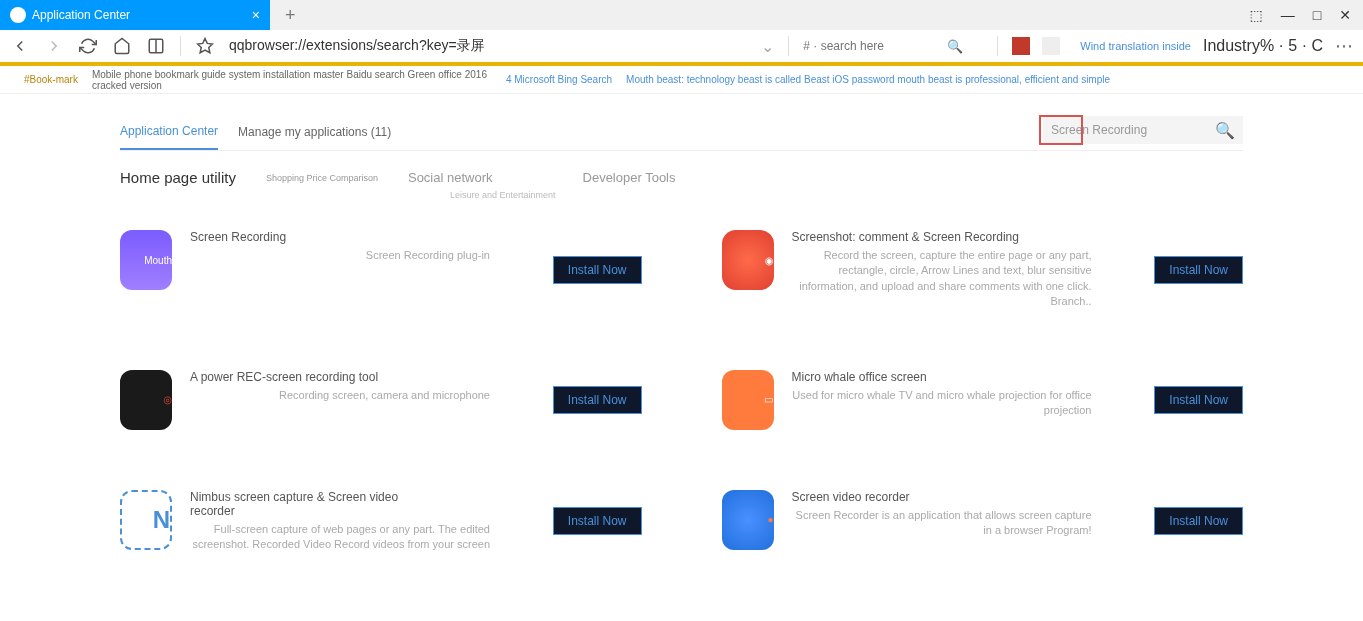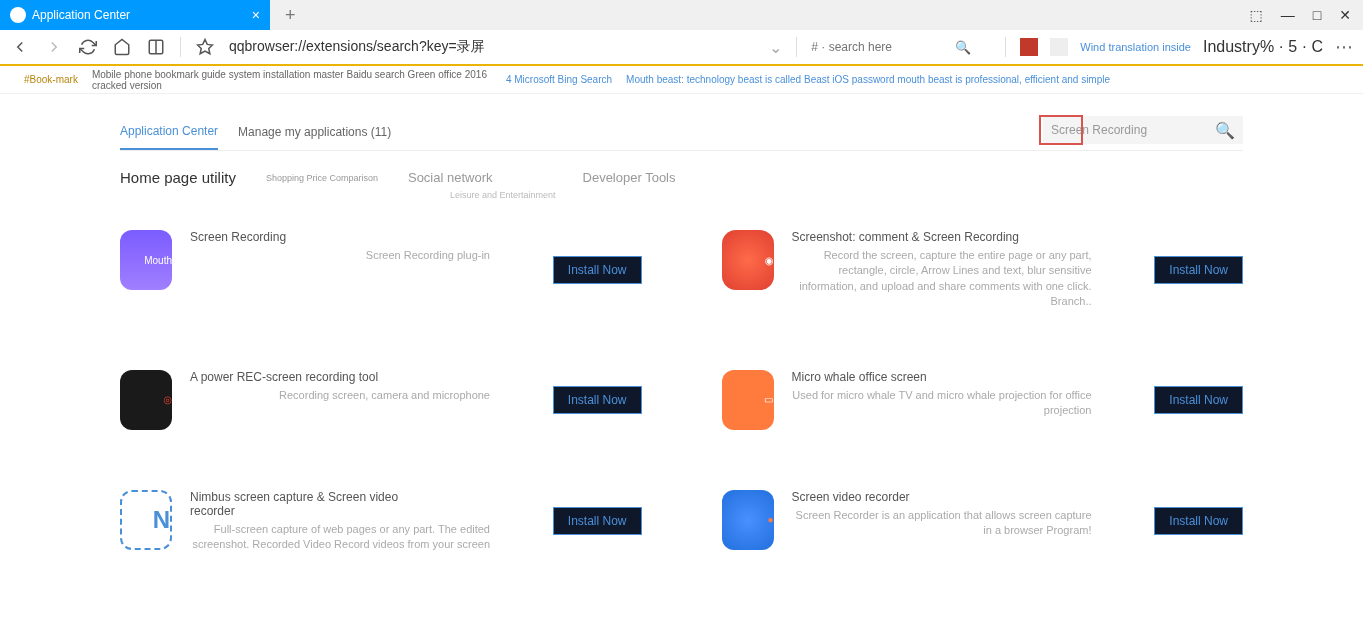--- a/index.html
+++ b/index.html
@@ -8,30 +8,30 @@
 
 .titlebar { height: 30px; background: #f0f0f0; display: flex; align-items: center; }
 .tab { height: 30px; background: #0099ff; color: #fff; display: flex; align-items: center; padding: 0 10px; width: 270px; position: relative; font-size: 12px; }
 .tab-icon { width: 16px; height: 16px; background: #fff; border-radius: 50%; margin-right: 6px; }
 .tab-close { position: absolute; right: 10px; font-size: 14px; cursor: pointer; }
 .new-tab { margin-left: 15px; font-size: 18px; color: #777; cursor: pointer; }
 .win-controls { margin-left: auto; display: flex; align-items: center; gap: 18px; padding-right: 12px; color: #333; }
 .win-controls span { cursor: pointer; font-size: 14px; }
 
 
-.navbar { height: 36px; display: flex; align-items: center; padding: 0 10px; gap: 14px; border-bottom: 2px solid #eab308; }
+.navbar { height: 36px; display: flex; align-items: center; padding: 0 10px; gap: 14px; border-bottom: 4px solid #eab308; }
 .nav-icon { width: 20px; height: 20px; display: flex; align-items: center; justify-content: center; cursor: pointer; color: #555; }
 .nav-icon svg { width: 18px; height: 18px; }
 .nav-icon.disabled { color: #bbb; }
 .url-area { flex: 1; display: flex; align-items: center; gap: 8px; }
 .url-input { border: none; outline: none; font-size: 14px; color: #333; width: 400px; }
 .search-bar { display: flex; align-items: center; gap: 4px; font-size: 13px; color: #999; width: 180px; }
 .right-nav { display: flex; align-items: center; gap: 12px; font-size: 13px; }
 .ext-icon { width: 18px; height: 18px; background: #c0392b; }
-.translation { color: #4a90d9; font-size: 11px; }
+.translation { color: #4a90d9; font-size: 11px; margin-left: 8px; }
 .industry { color: #333; font-size: 16px; }
 .more-icon { color: #666; font-size: 18px; cursor: pointer; }
 
 
 .bookmarkbar { height: 28px; display: flex; align-items: center; padding: 0 24px; gap: 14px; font-size: 10px; color: #666; border-bottom: 1px solid #f0f0f0; }
 .bm-first { color: #b8860b; }
 .bm-link { color: #4a90d9; cursor: pointer; }
 
 
 .content { padding: 20px 120px 0 120px; }

